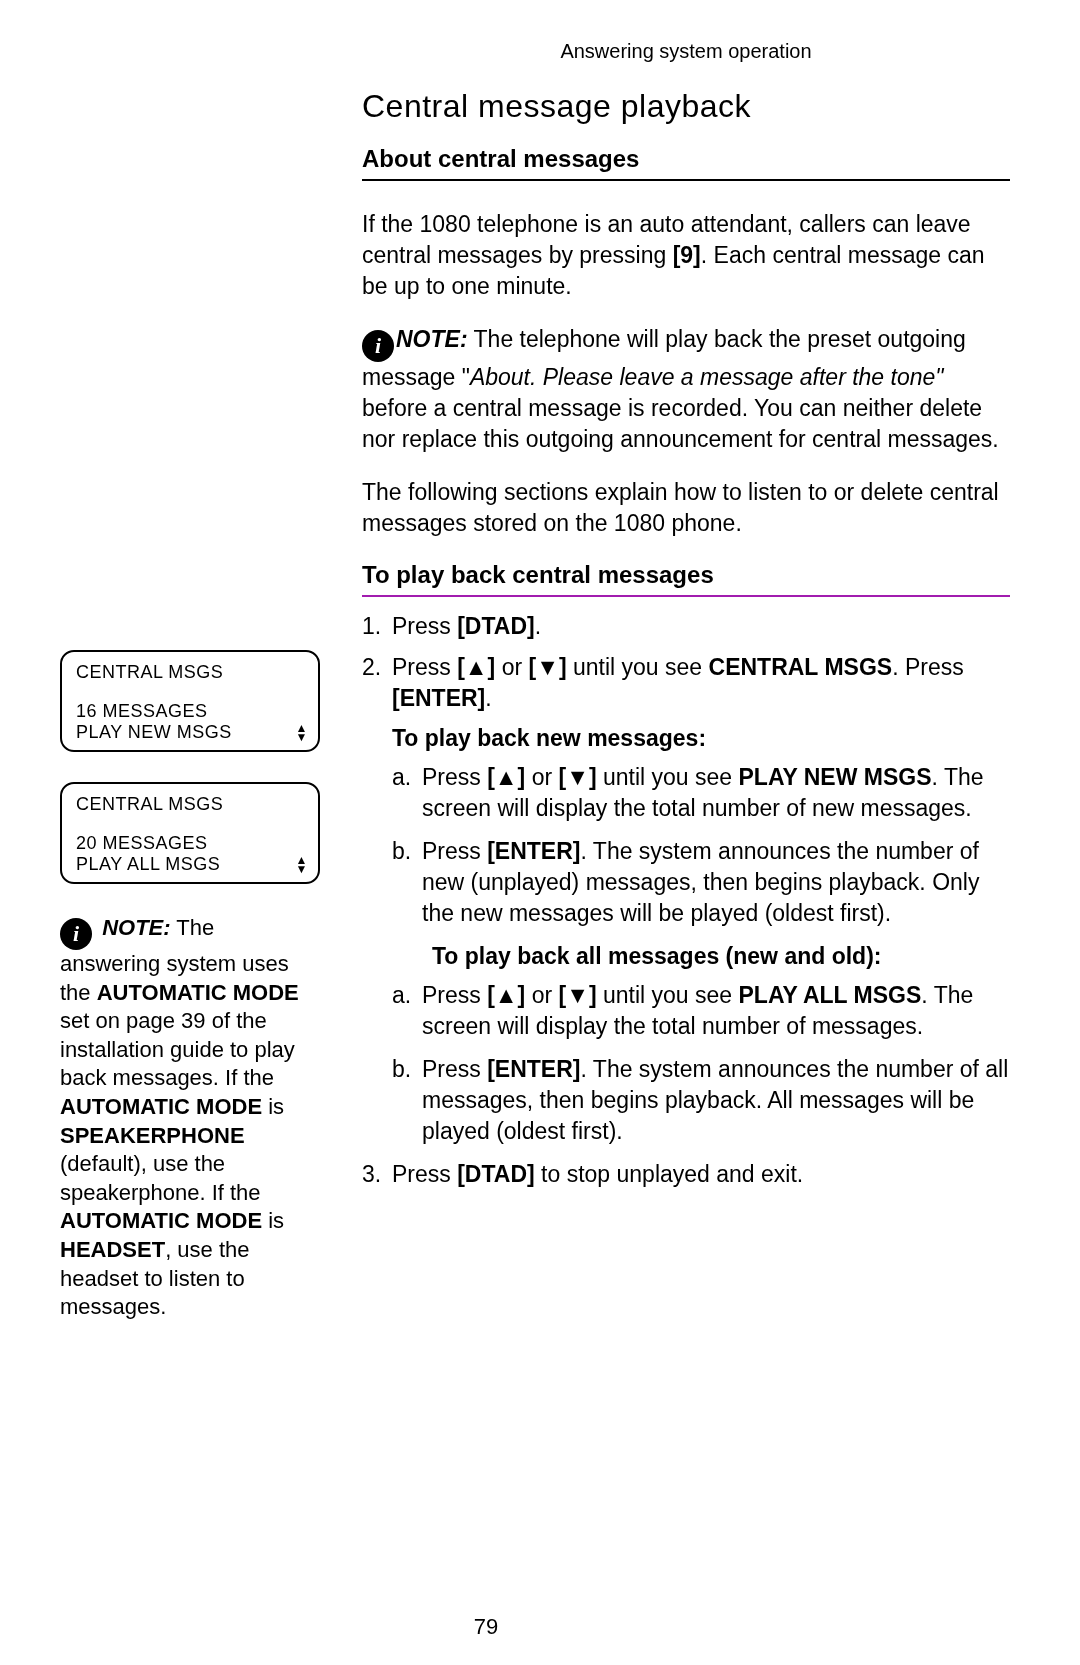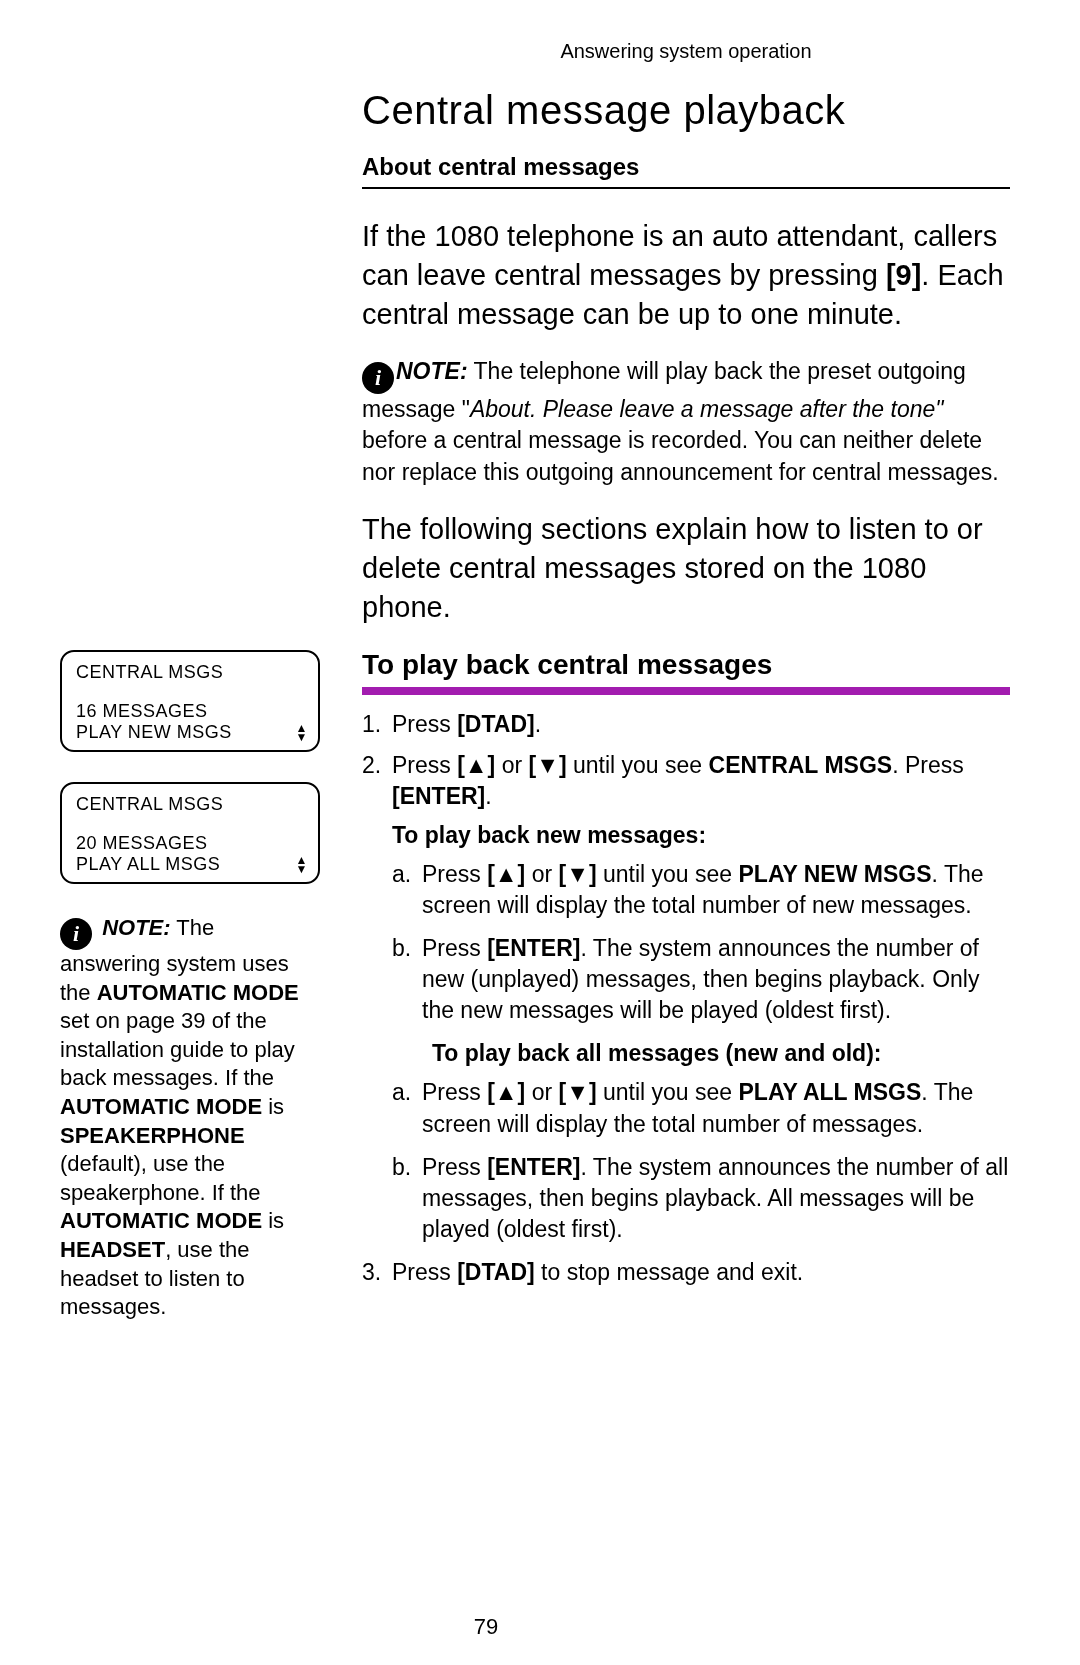--- a/index.html
+++ b/index.html
@@ -17,34 +17,34 @@
     .header-small {
       text-align: center;
       font-size: 20px;
       margin-bottom: 25px;
       margin-left: 280px;
     }
     .main-col {
       margin-left: 280px;
     }
     .title {
-      font-size: 40px;
+      font-size: 32px;
       font-weight: 400;
       margin-bottom: 20px;
       letter-spacing: 0.5px;
     }
     .sub-heading {
       font-size: 24px;
       font-weight: bold;
       border-bottom: 2px solid #000;
       padding-bottom: 6px;
       margin-bottom: 28px;
     }
     .para {
-      font-size: 29px;
+      font-size: 23px;
       line-height: 1.35;
       margin-bottom: 22px;
     }
     .bold { font-weight: bold; }
     .italic { font-style: italic; }
     .note-block {
       font-size: 23px;
       line-height: 1.35;
       margin-bottom: 22px;
     }
@@ -58,23 +58,23 @@
       font-weight: bold;
       text-align: center;
       line-height: 32px;
       font-size: 22px;
       vertical-align: -6px;
       margin-right: 2px;
       font-family: Georgia, serif;
       font-style: italic;
     }
     .sub-heading2 {
-      font-size: 28px;
-      font-weight: bold;
-      border-bottom: 8px solid #a21caf;
+      font-size: 24px;
+      font-weight: bold;
+      border-bottom: 2px solid #a21caf;
       padding-bottom: 6px;
       margin-bottom: 14px;
     }
     ol.main-list {
       list-style: none;
       font-size: 23px;
       line-height: 1.35;
     }
     ol.main-list > li {
       margin-bottom: 10px;
@@ -215,21 +215,21 @@
             <span>Press </span><span class="bold">[▲]</span><span> or </span><span class="bold">[▼]</span><span> until you see </span><span class="bold">PLAY ALL MSGS</span><span>. The screen will display the total number of messages.</span>
           </li>
           <li>
             <span class="let">b.</span>
             <span>Press </span><span class="bold">[ENTER]</span><span>. The system announces the number of all messages, then begins playback. All messages will be played (oldest first).</span>
           </li>
         </ol>
       </li>
       <li>
         <span class="num">3.</span>
-        <span>Press </span><span class="bold">[DTAD]</span><span> to stop message and exit.</span>
+        <span>Press </span><span class="bold">[DTAD]</span><span> to stop unplayed and exit.</span>
       </li>
     </ol>
   </div>
 
   <div class="side-col">
     <div class="lcd-box">
       <div class="lcd-top">CENTRAL MSGS</div>
       <div>16 MESSAGES</div>
       <div>PLAY NEW MSGS</div>
       <div class="lcd-arrows">▲<br>▼</div>

